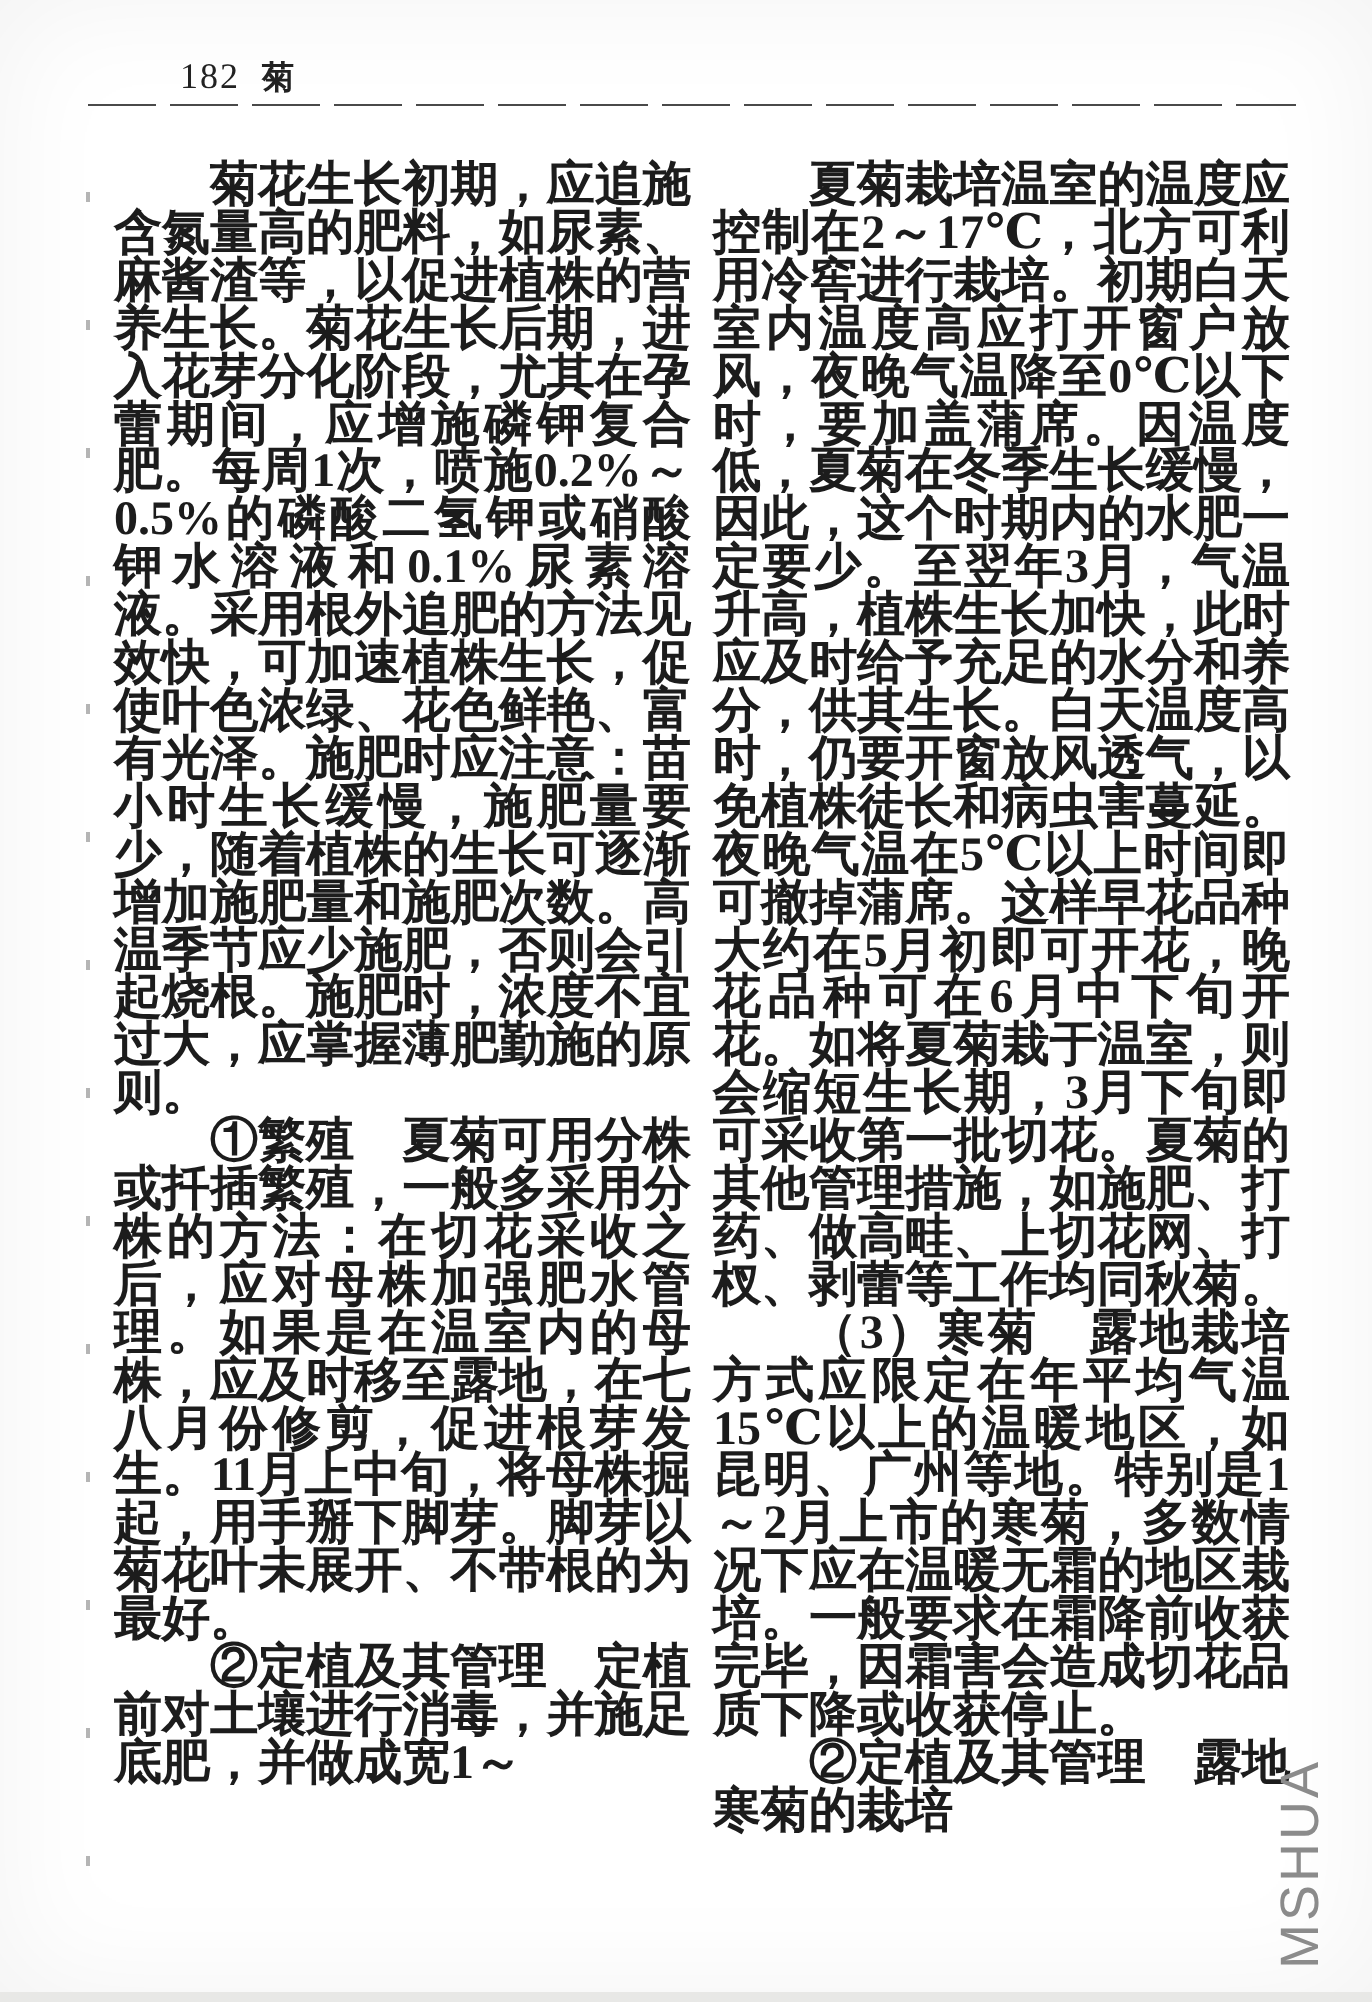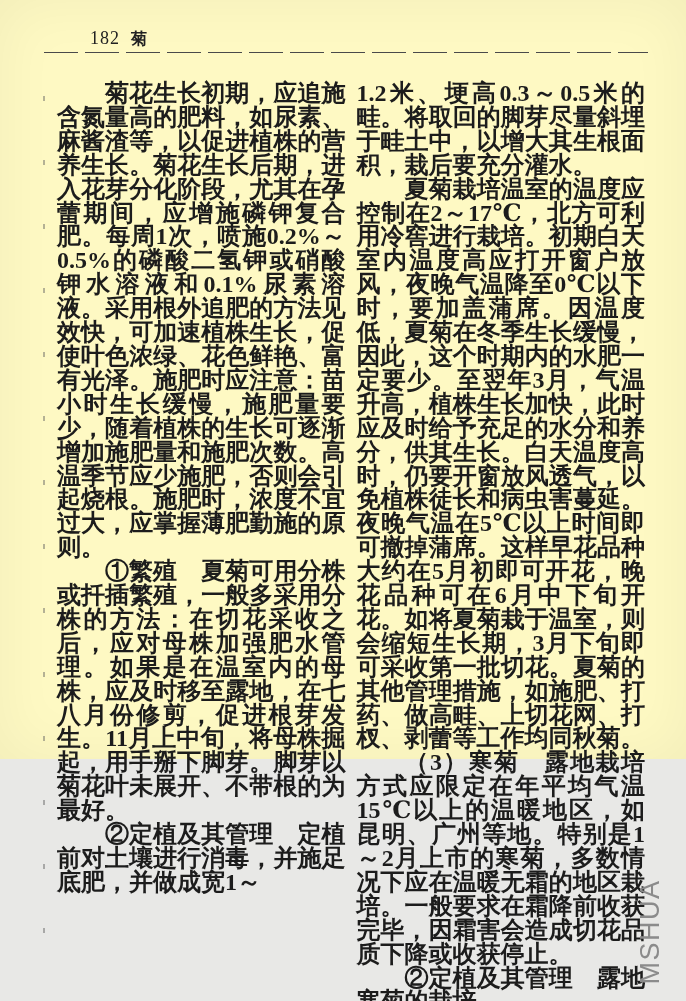--- a/index.html
+++ b/index.html
@@ -1,18 +1,18 @@
 <!DOCTYPE html>
 <html lang="zh"><head>
 <meta charset="utf-8">
 <style>
   html,body{margin:0;padding:0;}
   body{width:686px;height:1001px;overflow:hidden;background:#e8e8e6;}
   .page{
-    position:relative;width:686px;height:759px;background:#fef9c3;
+    position:relative;width:686px;height:996px;background:#ffffff;
     box-shadow:inset 0 0 60px rgba(0,0,0,0.05);
     font-family:"Liberation Serif","DejaVu Serif",serif;color:#1c1c1c;
   }
   .hdr-num{
     position:absolute;left:90px;top:28px;font-size:18px;letter-spacing:1px;color:#222;
   }
   .hdr-title{
     position:absolute;left:131px;top:29px;font-size:16px;font-weight:700;color:#222;
   }
   .hdr-rule{
@@ -50,21 +50,20 @@
   <div class="hdr-rule"></div>
   <div class="edge-marks"></div>
 
   <div class="cols">
     <div class="col">
       <p>菊花生长初期，应追施含氮量高的肥料，如尿素、麻酱渣等，以促进植株的营养生长。菊花生长后期，进入花芽分化阶段，尤其在孕蕾期间，应增施磷钾复合肥。每周1次，喷施0.2%～0.5%的磷酸二氢钾或硝酸钾水溶液和0.1%尿素溶液。采用根外追肥的方法见效快，可加速植株生长，促使叶色浓绿、花色鲜艳、富有光泽。施肥时应注意：苗小时生长缓慢，施肥量要少，随着植株的生长可逐渐增加施肥量和施肥次数。高温季节应少施肥，否则会引起烧根。施肥时，浓度不宜过大，应掌握薄肥勤施的原则。</p>
       <p>①繁殖　夏菊可用分株或扦插繁殖，一般多采用分株的方法：在切花采收之后，应对母株加强肥水管理。如果是在温室内的母株，应及时移至露地，在七八月份修剪，促进根芽发生。11月上中旬，将母株掘起，用手掰下脚芽。脚芽以菊花叶未展开、不带根的为最好。</p>
       <p>②定植及其管理　定植前对土壤进行消毒，并施足底肥，并做成宽1～</p>
     </div>
     <div class="col">
-      <p class="cont">1.2米、埂高0.3～0.5米的畦。将取回的脚芽尽量斜埋于畦土中，以增大其生根面积，栽后要充分灌水。</p>
       <p>夏菊栽培温室的温度应控制在2～17℃，北方可利用冷窖进行栽培。初期白天室内温度高应打开窗户放风，夜晚气温降至0℃以下时，要加盖蒲席。因温度低，夏菊在冬季生长缓慢，因此，这个时期内的水肥一定要少。至翌年3月，气温升高，植株生长加快，此时应及时给予充足的水分和养分，供其生长。白天温度高时，仍要开窗放风透气，以免植株徒长和病虫害蔓延。夜晚气温在5℃以上时间即可撤掉蒲席。这样早花品种大约在5月初即可开花，晚花品种可在6月中下旬开花。如将夏菊栽于温室，则会缩短生长期，3月下旬即可采收第一批切花。夏菊的其他管理措施，如施肥、打药、做高畦、上切花网、打杈、剥蕾等工作均同秋菊。</p>
       <p>（3）寒菊　露地栽培方式应限定在年平均气温15℃以上的温暖地区，如昆明、广州等地。特别是1～2月上市的寒菊，多数情况下应在温暖无霜的地区栽培。一般要求在霜降前收获完毕，因霜害会造成切花品质下降或收获停止。</p>
       <p>②定植及其管理　露地寒菊的栽培</p>
     </div>
   </div>
 
   <div class="watermark">MSHUA</div>
 
 </div>
 

